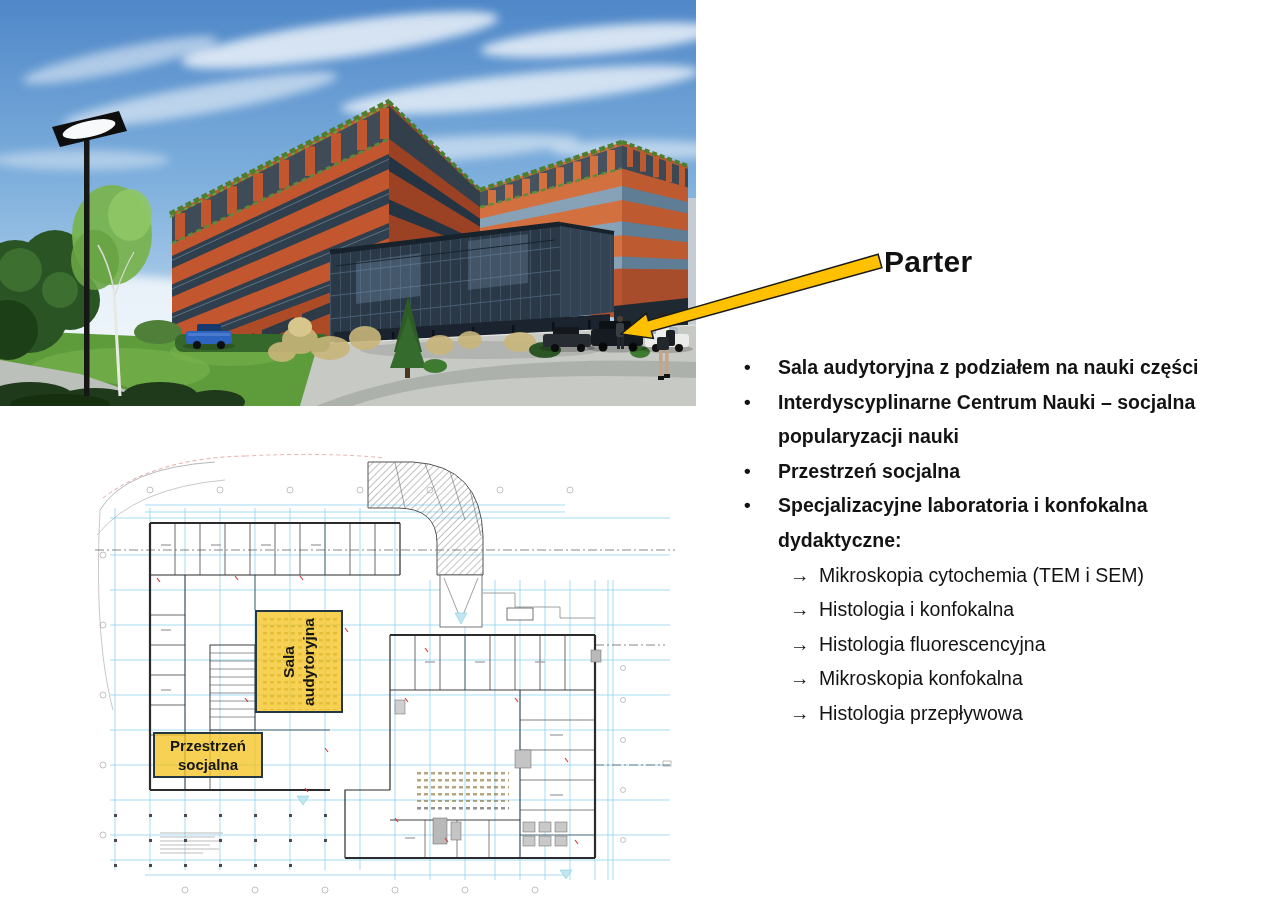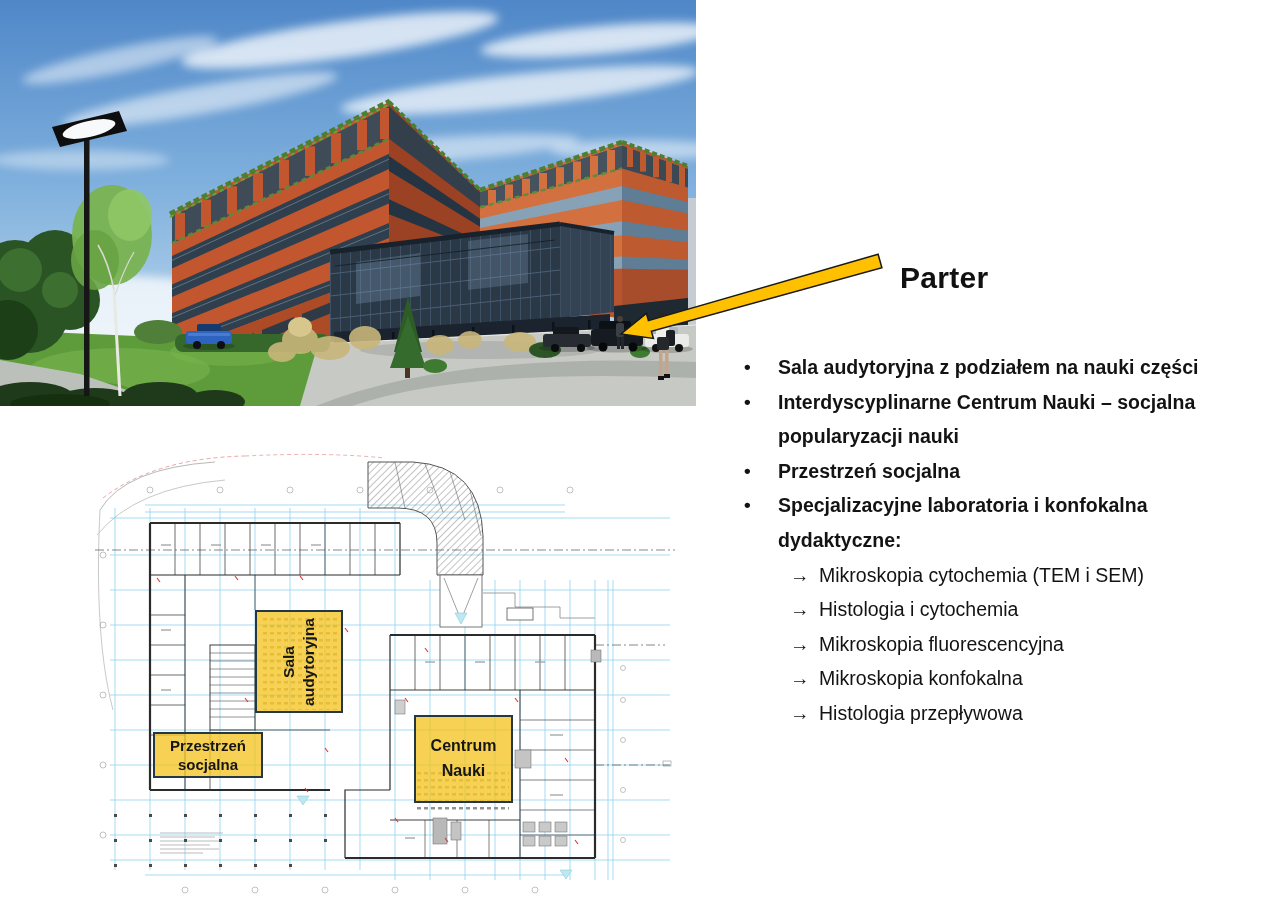--- a/index.html
+++ b/index.html
@@ -22,21 +22,21 @@
   #box-sala .rot{position:absolute;left:50%;top:50%;width:103px;
                  transform:translate(-50%,-50%) rotate(-90deg);}
   #box-social{left:58px;top:282px;width:110px;height:46px;font-size:15px;line-height:1.3;}
   #box-science{left:319px;top:265px;width:99px;height:88px;font-size:16px;line-height:1.55;}
 
   
   #arrow{left:600px;top:240px;width:300px;height:110px;overflow:visible;}
   .arrow-poly{fill:#FFC000;stroke:#1a1a1a;stroke-width:1.5;stroke-linejoin:miter;}
 
   
-  #title{left:884px;top:245px;font-size:30px;font-weight:700;margin:16px;
+  #title{left:884px;top:245px;font-size:30px;font-weight:700;margin:0;
          letter-spacing:.3px;color:#111;}
 
   
   #bullets{left:744px;top:350px;width:524px;list-style:none;margin:0;padding:0;}
   #bullets li{display:grid;font-size:19.5px;line-height:34.6px;margin:0;}
   #bullets li.lv1{grid-template-columns:34px 1fr;font-weight:700;}
   #bullets li.lv2{margin-left:46px;grid-template-columns:29px 1fr;font-weight:400;}
   #bullets .marker{text-align:left;}
   #bullets li.lv1 .marker{font-size:19px;}
 </style>
@@ -562,23 +562,20 @@
     <path d="M465,420 L471,429 L477,420 Z"></path>
   </g>
 </svg>
 
 <div id="box-sala" class="plan-box">
   <span class="rot">Sala audytoryjna</span>
 </div>
 <div id="box-social" class="plan-box">
   <span>Przestrzeń socjalna</span>
 </div>
-<div id="box-science" class="plan-box">
-  <span>Centrum Nauki</span>
-</div>
 </div>
 
 <svg id="arrow" class="abs" width="300" height="110" viewBox="0 0 300 110" xmlns="http://www.w3.org/2000/svg">
   <polygon class="arrow-poly" points="278.1,14.3 48.4,80.6 46.4,73.4 21,94 53.4,98.4 51.4,91.2 281.9,27.7"></polygon>
 </svg>
 
 <h1 id="title" class="abs">Parter</h1>
 
 <ul id="bullets" class="abs">
     <li class="lv1">
@@ -596,25 +593,25 @@
     <li class="lv1">
       <span class="marker">•</span>
       <span class="txt">Specjalizacyjne laboratoria i konfokalna dydaktyczne:</span>
     </li>
     <li class="lv2">
       <span class="marker">→</span>
       <span class="txt">Mikroskopia cytochemia (TEM i SEM)</span>
     </li>
     <li class="lv2">
       <span class="marker">→</span>
-      <span class="txt">Histologia i cytochemia</span>
+      <span class="txt">Histologia i konfokalna</span>
     </li>
     <li class="lv2">
       <span class="marker">→</span>
-      <span class="txt">Mikroskopia fluorescencyjna</span>
+      <span class="txt">Histologia fluorescencyjna</span>
     </li>
     <li class="lv2">
       <span class="marker">→</span>
       <span class="txt">Mikroskopia konfokalna</span>
     </li>
     <li class="lv2">
       <span class="marker">→</span>
       <span class="txt">Histologia przepływowa</span>
     </li>
   </ul>

